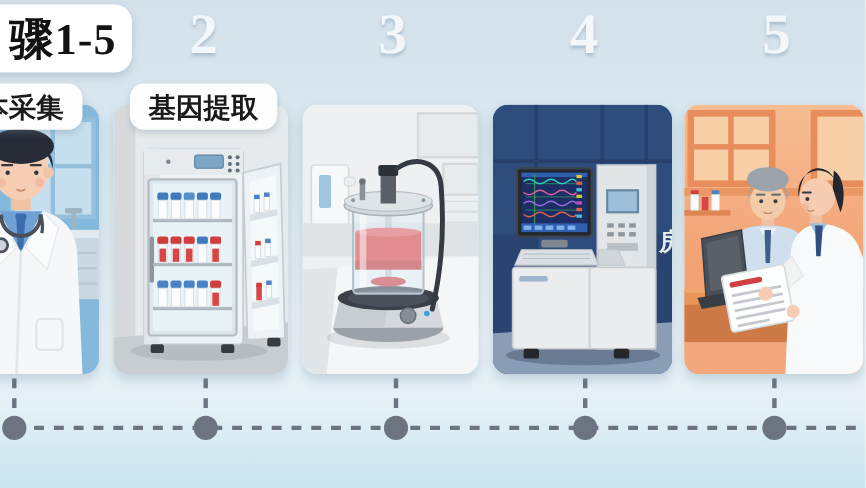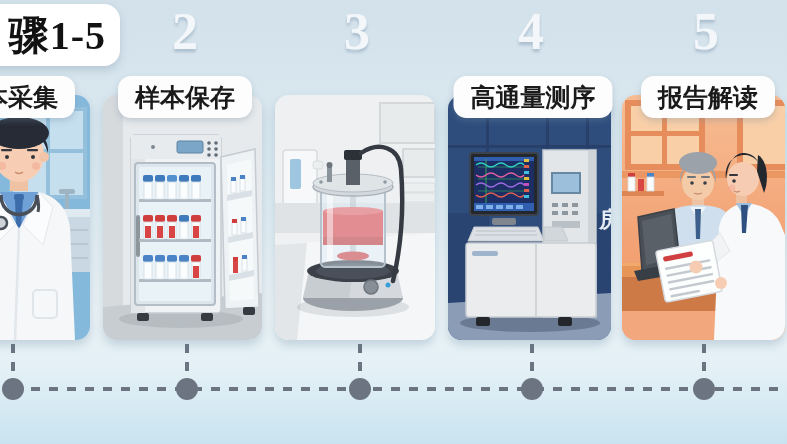--- a/index.html
+++ b/index.html
@@ -43,23 +43,21 @@
   <div class="title-badge">
     <span>骤1-5</span>
   </div>
 
   <div class="step-number" style="left:185px">2</div>
   <div class="step-number" style="left:357px">3</div>
   <div class="step-number" style="left:531px">4</div>
   <div class="step-number" style="left:706px">5</div>
 
   <div class="step-label clipped" style="left:-34px">本采集</div>
-  <div class="step-label" style="left:185px">样本保存</div>
-  <div class="step-label" style="left:533px">高通量测序</div>
-  <div class="step-label" style="left:708px">报告解读</div>
+  <div class="step-label" style="left:185px">基因提取</div>
 
   <div class="panel" style="left:-45px;width:135px">
     <svg viewBox="0 0 135 245">
       <rect width="135" height="245" fill="#85b9dc"></rect>
       <g>
         <rect x="56" y="14" width="74" height="88" fill="#c6dfef" stroke="#94c0dc" stroke-width="4"></rect>
         <rect x="91" y="14" width="4" height="88" fill="#94c0dc"></rect>
         <rect x="56" y="54" width="74" height="4" fill="#94c0dc"></rect>
       </g>
       <g>

